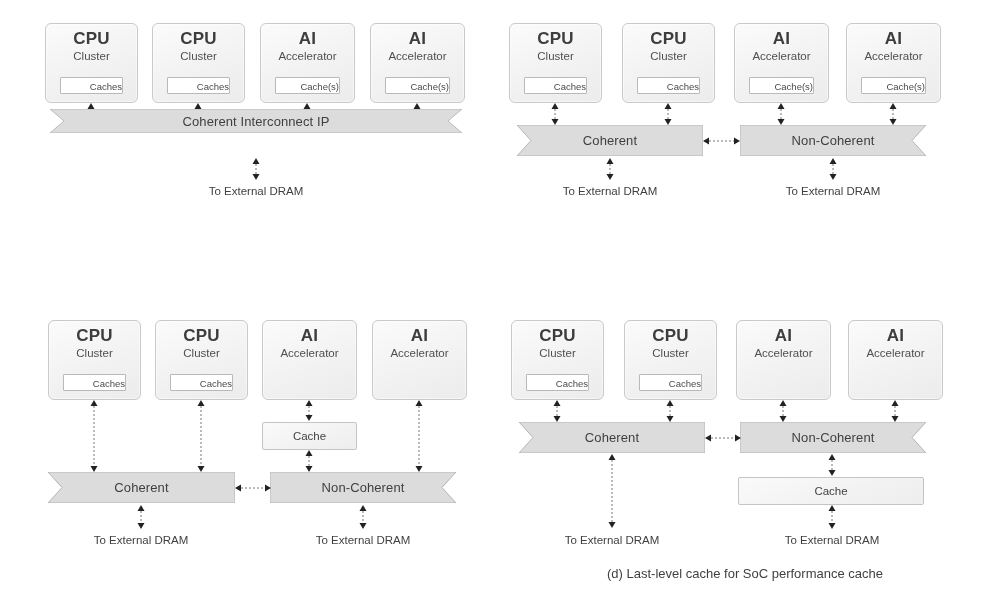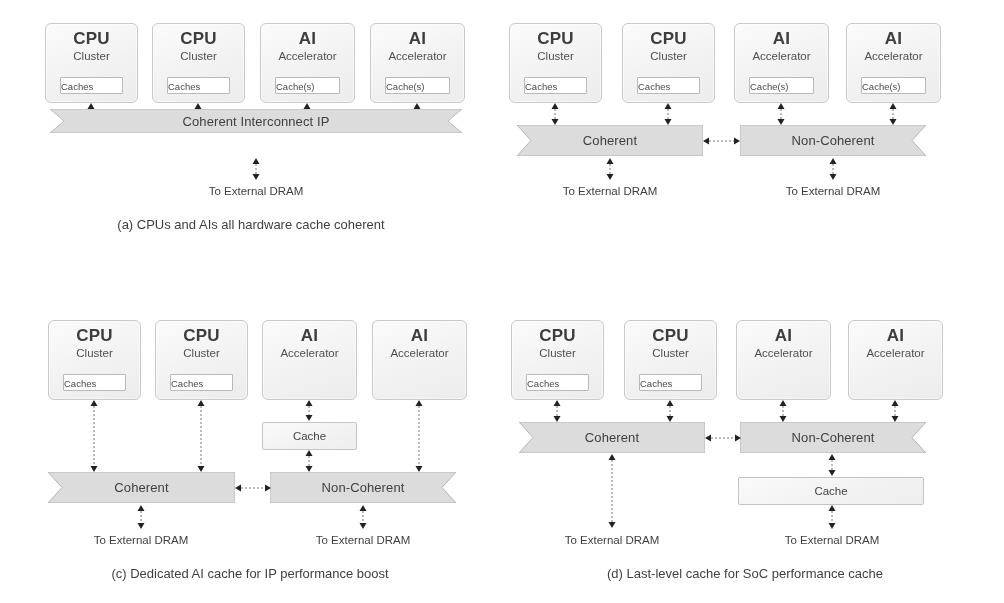--- a/index.html
+++ b/index.html
@@ -27,21 +27,21 @@
   }
   .ipbox .t2{
     position:absolute;left:0;right:0;top:25px;
     font-size:11.5px;font-weight:400;color:#4f4f4f;line-height:14px;
   }
   .ipbox.ai .t1{top:5px;}
   .ipbox.ai .t2{top:25px;}
   .innercache{
     position:absolute;left:14px;right:14px;bottom:8px;height:17px;
     background:#ffffff;border:1px solid #b9b9b9;border-radius:1px;
-    font-size:9.5px;line-height:17px;color:#4a4a4a;text-align:left;
+    font-size:9.5px;line-height:17px;color:#4a4a4a;text-align:right;
     box-sizing:border-box;
   }
 
   
   .cachebox{
     position:absolute;
     background:linear-gradient(160deg,#fafafa 0%,#f2f2f2 60%,#eeeeee 100%);
     border:1px solid #c4c4c4;border-radius:2px;box-sizing:border-box;
     font-size:11.5px;text-align:center;color:#444;
   }
@@ -138,21 +138,20 @@
     <div class="conn" style="left:251px;top:158px;">
       <svg width="10" height="22">
           <line x1="5" y1="2" x2="5" y2="20" stroke="#777" stroke-width="1" stroke-dasharray="2,2"></line>
           <polygon points="5,0 1.5,6 8.5,6" fill="#222"></polygon>
           <polygon points="5,22 1.5,16 8.5,16" fill="#222"></polygon>
         </svg>
     </div>
 
     <div class="dram" style="left:176px;top:185px;width:160px;">To External DRAM</div>
 
-    <div class="caption" style="left:11px;top:217px;width:480px;">(a) CPUs and AIs all hardware cache coherent</div>
   </div>
 
   <div class="panel" style="left:502px;top:0;width:502px;height:300px;">
 
     <div class="ipbox" style="left:7px;top:23px;width:93px;height:80px;">
       <div class="t1">CPU</div>
       <div class="t2">Cluster</div>
       <div class="innercache">Caches</div>
     </div>
     <div class="ipbox" style="left:120px;top:23px;width:93px;height:80px;">
@@ -339,21 +338,20 @@
       <svg width="10" height="24">
           <line x1="5" y1="2" x2="5" y2="22" stroke="#777" stroke-width="1" stroke-dasharray="2,2"></line>
           <polygon points="5,0 1.5,6 8.5,6" fill="#222"></polygon>
           <polygon points="5,24 1.5,18 8.5,18" fill="#222"></polygon>
         </svg>
     </div>
 
     <div class="dram" style="left:61px;top:234px;width:160px;">To External DRAM</div>
     <div class="dram" style="left:283px;top:234px;width:160px;">To External DRAM</div>
 
-    <div class="caption" style="left:5px;top:266px;width:490px;">(c) Dedicated AI cache for IP performance boost</div>
   </div>
 
   <div class="panel" style="left:502px;top:300px;width:502px;height:303px;">
 
     <div class="ipbox" style="left:9px;top:20px;width:93px;height:80px;">
       <div class="t1">CPU</div>
       <div class="t2">Cluster</div>
       <div class="innercache">Caches</div>
     </div>
     <div class="ipbox" style="left:122px;top:20px;width:93px;height:80px;">

